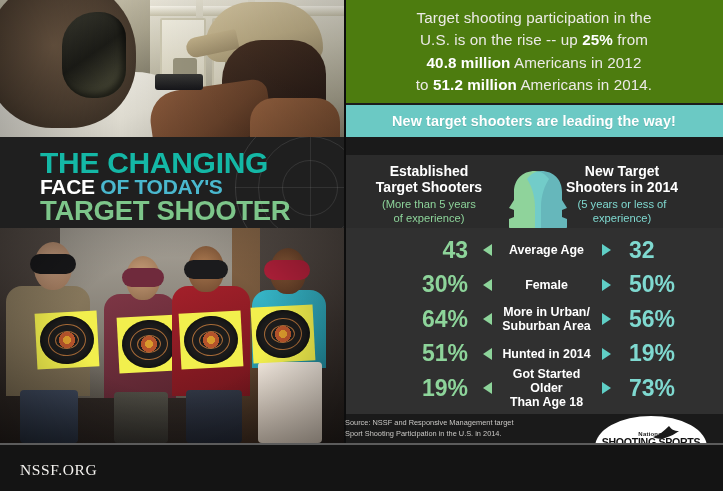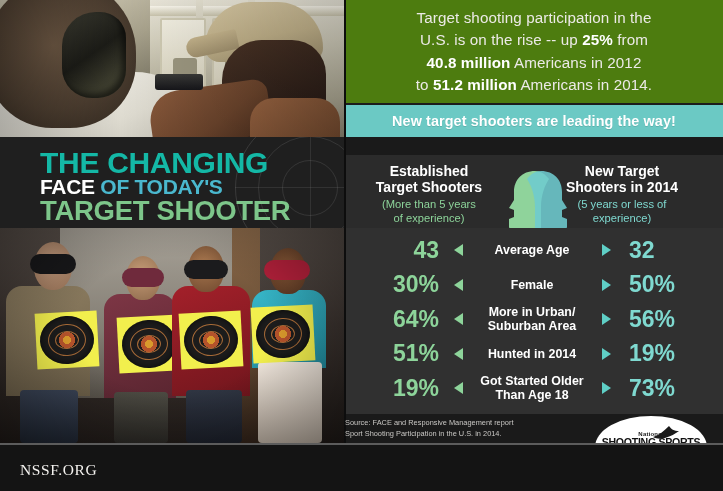--- a/index.html
+++ b/index.html
@@ -181,21 +181,21 @@
     position: absolute; left: 345px; top: 228px; width: 378px; height: 186px;
     background: #303030;
     padding-top: 5px;
   }
   .drow {
     display: flex; align-items: center; height: 34.5px;
   }
   .dval {
     font-weight: 800; font-size: 23px; line-height: 1;
   }
-  .dval.left  { width: 100px; text-align: right; color: #8dd49a; padding-right: 6px; }
+  .dval.left  { width: 100px; text-align: right; color: #8dd49a; padding-right: 6px; margin-left: 29px; }
   .dval.right { width: 104px; text-align: left;  color: #7fd9d0; padding-left: 10px; }
   .tri {
     width: 26px; display: flex; align-items: center; justify-content: center;
   }
   .tri i {
     display: block; width: 0; height: 0;
     border-top: 6px solid transparent; border-bottom: 6px solid transparent;
   }
   .tri.l i { border-right: 9px solid #8dd49a; }
   .tri.r i { border-left: 9px solid #5fcfc6; }
@@ -496,21 +496,21 @@
         <div class="ringa"></div>
         <div class="ringb"></div>
     </div>
 
     <div class="vignette"></div>
   </div>
 
   <div class="divider-v"></div>
 
   <div class="source-note">
-    <div>Source: FACE and Responsive Management report</div>
+    <div>Source: NSSF and Responsive Management target</div>
     <div>Sport Shooting Participation in the U.S. in 2014.</div>
   </div>
 
   <div class="logo-wrap">
     <div class="nssf-oval">
       <div class="nssf-national">National</div>
       <div class="nssf-main">SHOOTING SPORTS</div>
       <div class="nssf-found">Foundation</div>
       <div class="nssf-tag">PROTECT · PROMOTE · PRESERVE</div>
     </div>

